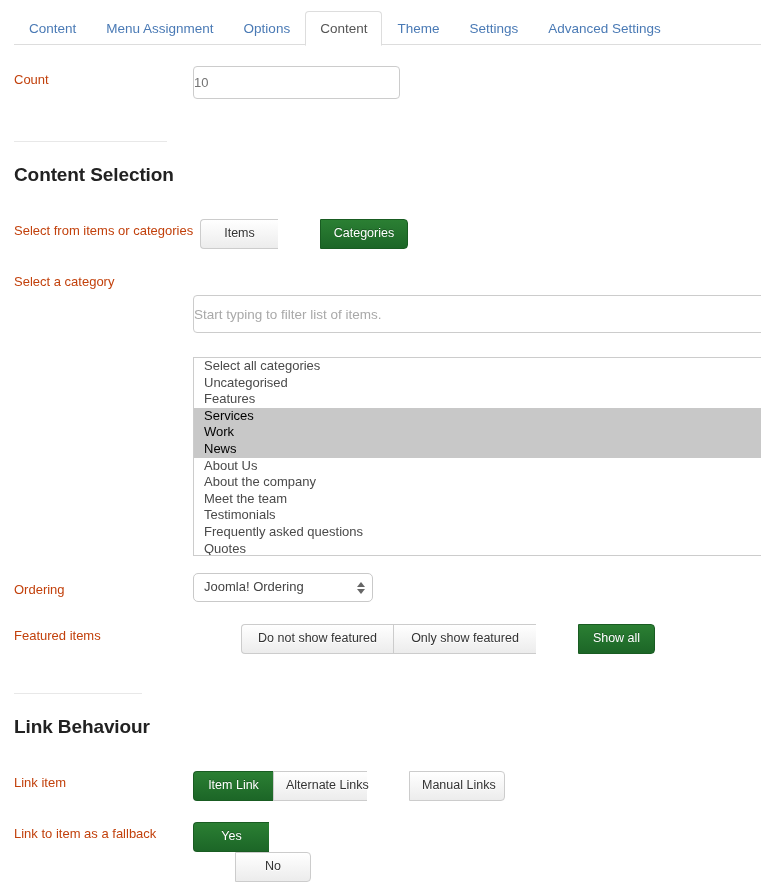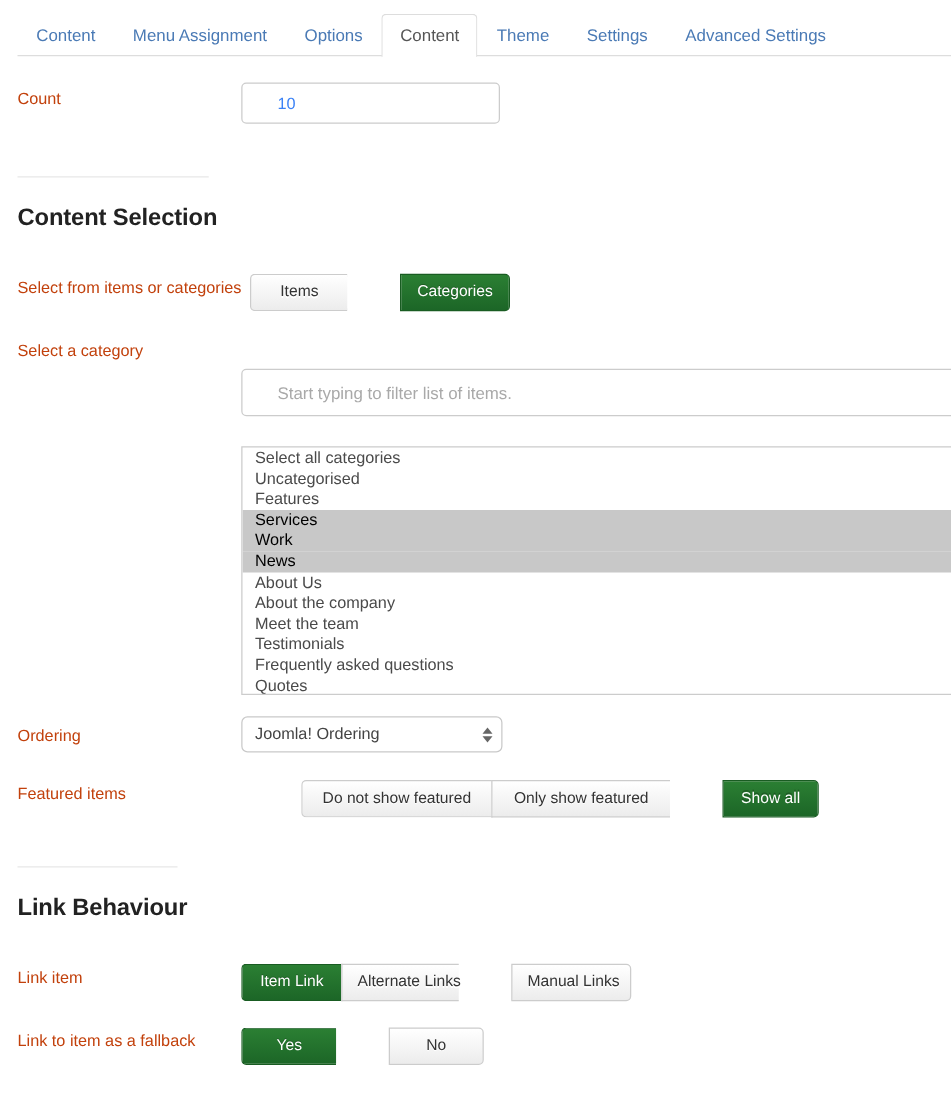--- a/index.html
+++ b/index.html
@@ -54,25 +54,25 @@
     color: #222222;
     line-height: 22px;
     letter-spacing: -0.1px;
   }
   .divider { position: absolute; height: 1px; background: #e8e8e8; }
 
   
   .text-input {
     font-family: "Liberation Sans", sans-serif;
     font-size: 13px;
-    color: #3b82f6;
+    color: #737373;
     border: 1px solid #cccccc;
     border-radius: 4px;
     background: #ffffff;
-    padding: 5px 28px;
+    padding: 5px 0;
     outline: none;
   }
   .text-input::placeholder { color: #a9a9a9; }
 
   
   .btn-group { display: inline-flex; }
   .btn {
     font-family: "Liberation Sans", sans-serif;
     font-size: 12.5px;
     line-height: 15px;
@@ -202,21 +202,21 @@
     <div class="listbox-opt">Meet the team</div>
     <div class="listbox-opt">Testimonials</div>
     <div class="listbox-opt">Frequently asked questions</div>
     <div class="listbox-opt">Quotes</div>
   </div>
 
 <div class="row" style="left:14px; top:580px;">
   <span class="label">Ordering</span>
 </div>
 <div class="select-wrap" style="position:absolute; left:193px; top:573px;">
-  <div class="select-box" style="width:209px;">Joomla! Ordering</div>
+  <div class="select-box" style="width:180px;">Joomla! Ordering</div>
   <span class="select-arrows">
     <span class="arr-up"></span>
       <span class="arr-dn"></span>
   </span>
 </div>
 
 <div class="row" style="left:14px; top:626px;">
   <span class="label">Featured items</span>
 </div>
 <div class="btn-group" id="featured-group" style="position:absolute; left:193px; top:624px;">
@@ -236,16 +236,16 @@
 </div>
 <div class="btn-group" id="linktype-group" style="position:absolute; left:193px; top:771px;">
     <div class="btn active" style="width: 80px;">Item Link</div>
     <div class="btn" style="width: 94px;">Alternate Links</div>
     <div class="btn" style="width: 96px;">Manual Links</div>
   </div>
 
 <div class="row" style="left:14px; top:824px;">
   <span class="label">Link to item as a fallback</span>
 </div>
-<div class="btn-group" id="fallback-group" style="position:absolute; left:193px; top:822px;">
+<div class="btn-group" id="fallback-group" style="position:absolute; left:193px; top:822px;flex-direction:column;">
     <div class="btn active" style="width: 76px;">Yes</div>
     <div class="btn" style="width: 76px;">No</div>
   </div>
 
 </body></html>

